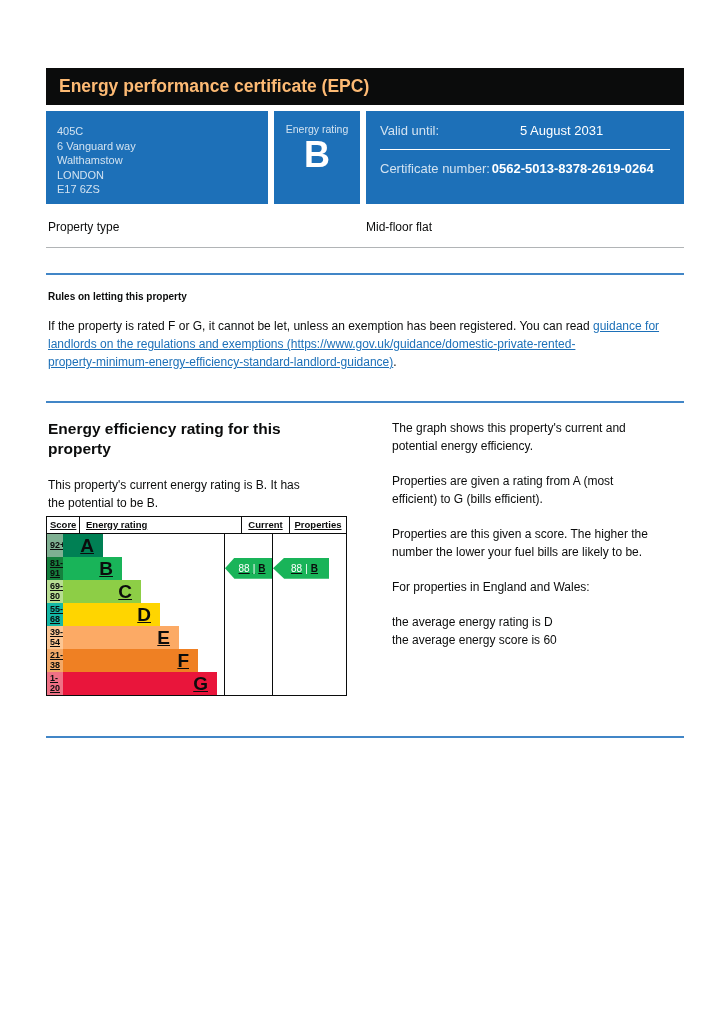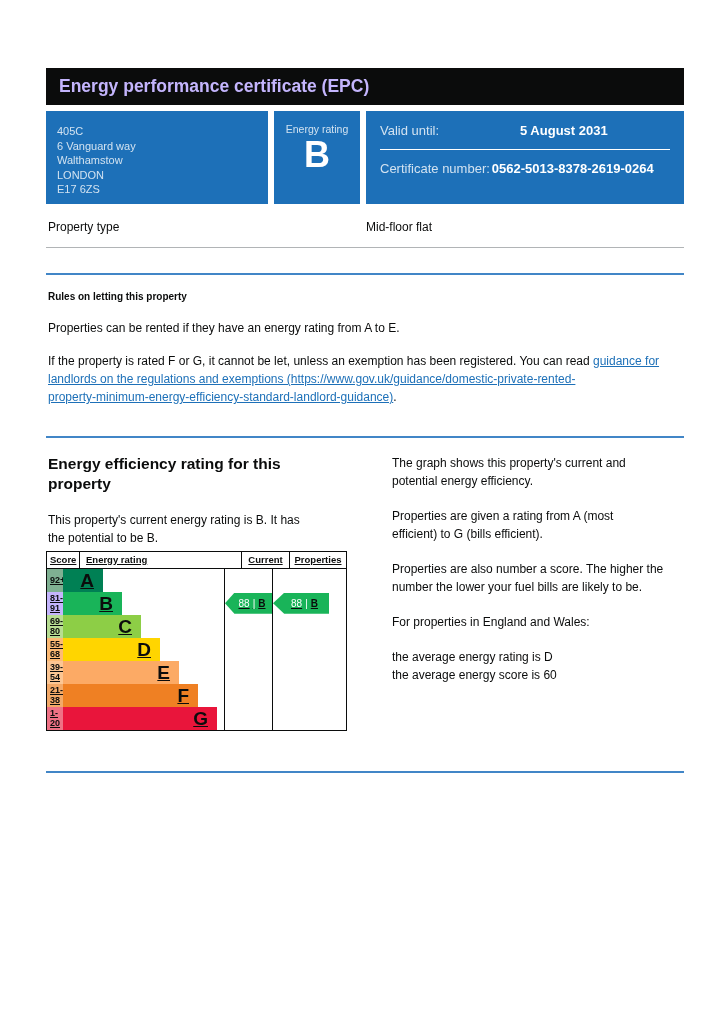--- a/index.html
+++ b/index.html
@@ -8,38 +8,38 @@
     width: 726px; height: 1024px;
     font-family: "Liberation Sans", sans-serif;
     color: #0b0c0c;
     position: relative;
     overflow: hidden;
   }
   .content { position: absolute; left: 46px; top: 68px; width: 638px; }
 
   
   .title-bar {
-    background: #0b0c0c; color: #c4b5fd;
+    background: #0b0c0c; color: #fdba74;
     height: 37px; display: flex; align-items: center;
     padding-left: 13px;
     font-size: 17.5px; font-weight: bold;
   }
 
   
   .blue-box { margin-top: 6px; display: flex; gap: 6px; height: 93px; }
   .panel { background: #1d70b8; color: #ffffff; }
   .panel-address { width: 222px; padding: 13px 14px 0 11px; }
   .addr-line { font-size: 11px; line-height: 1.32; color: rgba(255,255,255,0.80); }
   .panel-rating { width: 86px; text-align: center; padding-top: 12px; }
   .rating-label { font-size: 10.5px; color: rgba(255,255,255,0.80); }
   .rating-value { font-size: 36px; font-weight: bold; line-height: 1.05; margin-top: 1px; }
   .panel-validity { flex: 1; padding: 12px 14px 0 14px; font-size: 13px; }
   .valid-row { display: flex; align-items: baseline; padding-bottom: 11px; border-bottom: 1px solid #ffffff; }
   .valid-label { width: 96px; color: rgba(255,255,255,0.80); }
-  .valid-value { font-weight: bold; padding-left: 44px; }
+  .valid-value { font-weight: normal; padding-left: 44px; }
   .cert-row { padding-top: 11px; display: flex; align-items: flex-start; }
   .cert-label { color: rgba(255,255,255,0.80); }
   .cert-value { font-weight: bold; margin-left: 2px; }
 
   
   .fact-row { display: flex; border-bottom: 1px solid #b1b4b6; padding: 16px 0 13px 2px; font-size: 12px; }
   .fact-label { width: 318px; }
 
   .hr-blue { border: none; border-top: 2px solid #4186c7; margin-top: 25px; }
 
@@ -120,21 +120,20 @@
 
   <div class="fact-row">
     <span class="fact-label">Property type</span>
     <span class="fact-value">Mid-floor flat</span>
   </div>
 
   <hr class="hr-blue">
 
   <div>
     <h2 class="section-heading">Rules on letting this property</h2>
-    <p class="body-text rules-p1">Properties can be rented if they have an energy rating from A to E.</p>
     <p class="body-text rules-p2 pre"><span>If the property is rated F or G, it cannot be let, unless an exemption has been registered. You can read </span><a class="link">guidance for landlords on the regulations and exemptions (https://www.gov.uk/guidance/domestic-private-rented-
 property-minimum-energy-efficiency-standard-landlord-guidance)</a><span>.</span></p>
   </div>
 
   <hr class="hr-blue hr-blue-2">
 
   <div class="twocol">
     <div class="col-left">
       <h2 class="eff-heading">Energy efficiency rating for this
 property</h2>
@@ -151,21 +150,21 @@
         <div id="epc-rows">
             <div class="epc-row">
               <div class="score-cell" style="background: rgb(127, 176, 146);">92+</div>
               <div class="rating-cell">
                 <div class="band-bar" style="background: rgb(0, 128, 84); width: 40px;">A</div>
               </div>
               <div class="current-cell"></div>
               <div class="potential-cell"></div>
             </div>
             <div class="epc-row">
-              <div class="score-cell" style="background: #c4b5fd;">81-91</div>
+              <div class="score-cell" style="background: #15803d;">81-91</div>
               <div class="rating-cell">
                 <div class="band-bar" style="background: rgb(25, 180, 89); width: 59px;">B</div>
               </div>
               <div class="current-cell">
                 <div class="arrow" style="background: rgb(25, 180, 89); width: 100%;">
                   <span class="arrow-score">88</span>
                   <span class="arrow-sep">|</span>
                   <span class="arrow-band">B</span>
                 </div>
               </div>
@@ -179,21 +178,21 @@
             </div>
             <div class="epc-row">
               <div class="score-cell" style="background: rgb(183, 221, 146);">69-80</div>
               <div class="rating-cell">
                 <div class="band-bar" style="background: rgb(141, 206, 70); width: 78px;">C</div>
               </div>
               <div class="current-cell"></div>
               <div class="potential-cell"></div>
             </div>
             <div class="epc-row">
-              <div class="score-cell" style="background: #fdba74;">55-68</div>
+              <div class="score-cell" style="background: #14b8a6;">55-68</div>
               <div class="rating-cell">
                 <div class="band-bar" style="background: rgb(255, 213, 0); width: 97px;">D</div>
               </div>
               <div class="current-cell"></div>
               <div class="potential-cell"></div>
             </div>
             <div class="epc-row">
               <div class="score-cell" style="background: rgb(252, 198, 147);">39-54</div>
               <div class="rating-cell">
                 <div class="band-bar" style="background: rgb(252, 170, 101); width: 116px;">E</div>
@@ -219,21 +218,21 @@
             </div>
           </div>
       </div>
     </div>
 
     <div class="col-right">
       <p class="body-text right-para pre">The graph shows this property's current and
 potential energy efficiency.</p>
       <p class="body-text right-para pre">Properties are given a rating from A (most
 efficient) to G (bills efficient).</p>
-      <p class="body-text right-para pre">Properties are also number a score. The higher the
+      <p class="body-text right-para pre">Properties are this given a score. The higher the
 number the lower your fuel bills are likely to be.</p>
       <p class="body-text right-para pre">For properties in England and Wales:</p>
       <p class="body-text right-para pre">the average energy rating is D
 the average energy score is 60</p>
     </div>
   </div>
 
   <hr class="hr-blue hr-blue-3">
 
 </div>

